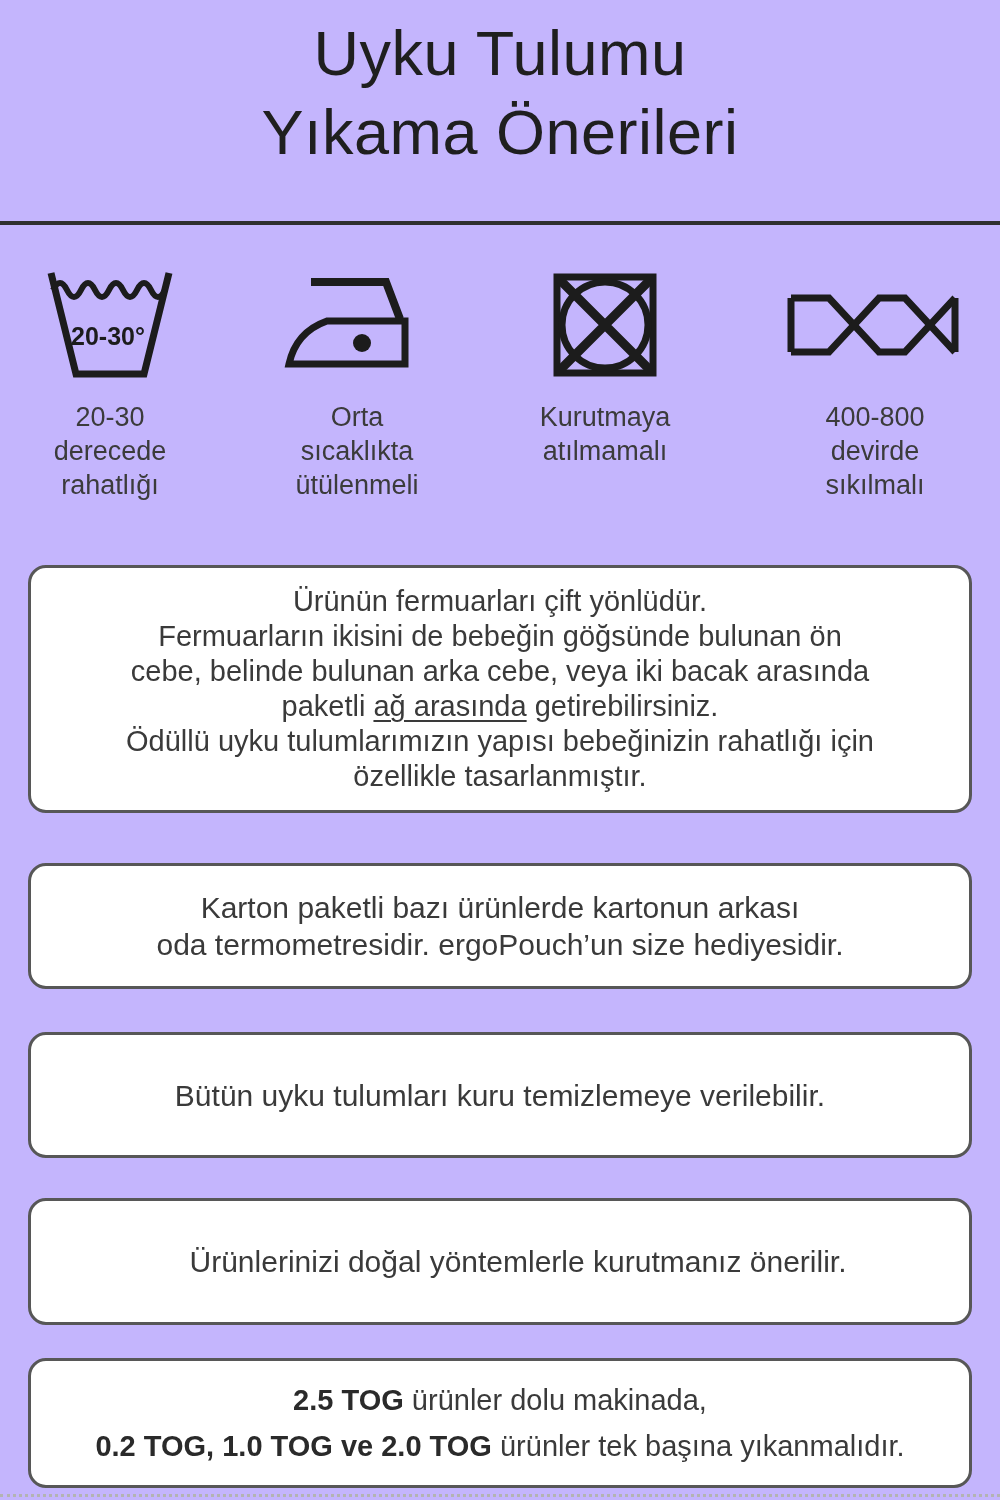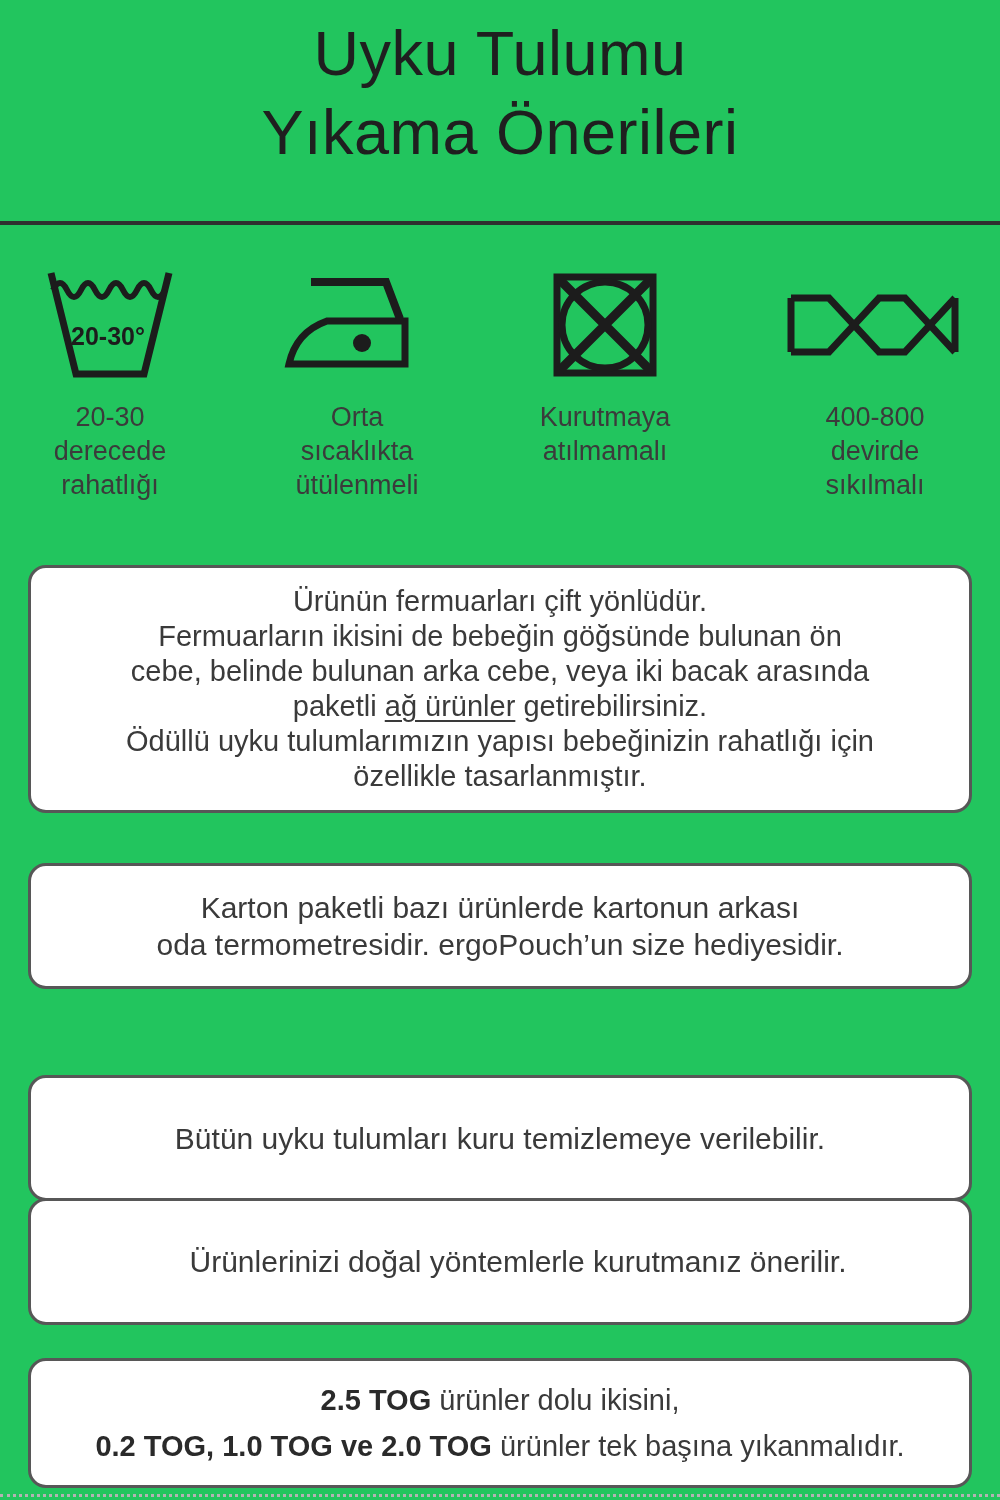--- a/index.html
+++ b/index.html
@@ -1,19 +1,19 @@
 <!DOCTYPE html>
 <html lang="tr"><head>
 <meta charset="utf-8">
 <style>
   html,body{margin:0;padding:0;background:#ffffff;}
   #canvas{
     position:relative;
     width:1000px;height:1500px;
-    background:#22c55e;
+    background:#c4b5fd;
     font-family:"Liberation Sans", sans-serif;
     color:#3a3a3a;
     overflow:hidden;
   }
   .page-title{
     position:absolute;top:14px;left:0;width:100%;
     text-align:center;
     font-size:63px;line-height:79px;font-weight:400;
     color:#1f1f1f;
     letter-spacing:0.5px;
@@ -52,21 +52,21 @@
     box-sizing:border-box;
     border:3px solid #575757;border-radius:18px;
     display:flex;flex-direction:column;
     justify-content:center;align-items:center;
     text-align:center;
     color:#3a3a3a;
     background:#ffffff;
   }
   #box-zipper {top:565px;height:248px;font-size:29px;line-height:35px;}
   #box-thermometer {top:863px;height:126px;font-size:30px;line-height:37px;}
-  #box-dryclean {top:1075px;height:126px;font-size:30px;line-height:37px;}
+  #box-dryclean {top:1032px;height:126px;font-size:30px;line-height:37px;}
   #box-naturaldry {top:1198px;height:127px;font-size:30px;line-height:37px;padding-left:36px;}
   #box-tog {top:1358px;height:130px;font-size:29px;line-height:46px;}
   .rich-line{white-space:nowrap;}
   .bold{font-weight:700;color:#2a2a2a;}
   .underline{text-decoration:underline;text-underline-offset:4px;text-decoration-thickness:2px;}
   .cut-line{
     position:absolute;left:0;top:1494px;width:100%;height:0;
     border-top:3px dotted #b3b3b3;
   }
 </style>
@@ -138,38 +138,38 @@
       <div>400-800</div>
       <div>devirde</div>
       <div>sıkılmalı</div>
     </div>
   </div>
 
   <div class="info-box" id="box-zipper">
       <div class="rich-line"><span>Ürünün fermuarları çift yönlüdür.</span></div>
       <div class="rich-line"><span>Fermuarların ikisini de bebeğin göğsünde bulunan ön</span></div>
       <div class="rich-line"><span>cebe, belinde bulunan arka cebe, veya iki bacak arasında</span></div>
-      <div class="rich-line"><span>paketli </span><span class="underline">ağ ürünler</span><span> getirebilirsiniz.</span></div>
+      <div class="rich-line"><span>paketli </span><span class="underline">ağ arasında</span><span> getirebilirsiniz.</span></div>
       <div class="rich-line"><span>Ödüllü uyku tulumlarımızın yapısı bebeğinizin rahatlığı için</span></div>
       <div class="rich-line"><span>özellikle tasarlanmıştır.</span></div>
     </div>
 
   <div class="info-box" id="box-thermometer">
     <div>Karton paketli bazı ürünlerde kartonun arkası</div>
     <div>oda termometresidir. ergoPouch’un size hediyesidir.</div>
   </div>
 
   <div class="info-box" id="box-dryclean">
     <div>Bütün uyku tulumları kuru temizlemeye verilebilir.</div>
   </div>
 
   <div class="info-box" id="box-naturaldry">
     <div>Ürünlerinizi doğal yöntemlerle kurutmanız önerilir.</div>
   </div>
 
   <div class="info-box" id="box-tog">
-      <div class="rich-line"><span class="bold">2.5 TOG</span><span> ürünler dolu ikisini,</span></div>
+      <div class="rich-line"><span class="bold">2.5 TOG</span><span> ürünler dolu makinada,</span></div>
       <div class="rich-line"><span class="bold">0.2 TOG, 1.0 TOG ve 2.0 TOG</span><span> ürünler tek başına yıkanmalıdır.</span></div>
     </div>
 
   <div class="cut-line"></div>
 
 </div>
 
 </body></html>

